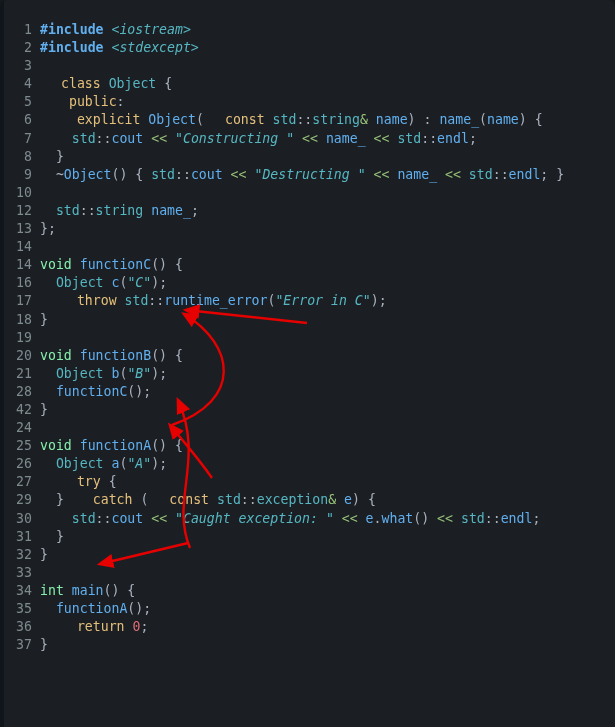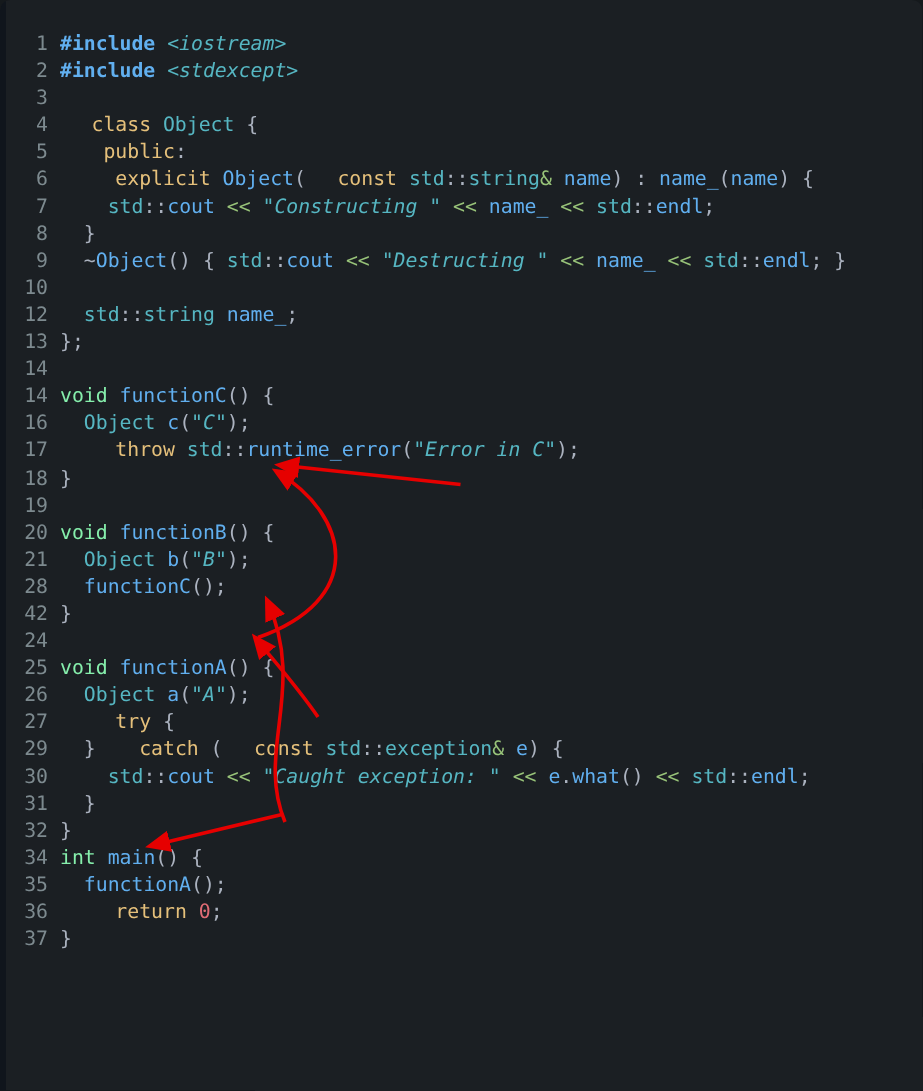--- a/index.html
+++ b/index.html
@@ -211,20 +211,24 @@
   </div>
       <div class="code-line">
     <span class="ln">31</span>
     <span class="lc"><span class="t-op">  }</span></span>
   </div>
       <div class="code-line">
     <span class="ln">32</span>
     <span class="lc"><span class="t-op">}</span></span>
   </div>
       <div class="code-line">
+    <span class="ln">33</span>
+    <span class="lc"></span>
+  </div>
+      <div class="code-line">
     <span class="ln">34</span>
     <span class="lc"><span class="t-type">int </span><span class="t-fn">main</span><span class="t-op">() {</span></span>
   </div>
       <div class="code-line">
     <span class="ln">35</span>
     <span class="lc"><span class="t-plain">  </span><span class="t-fn">functionA</span><span class="t-op">();</span></span>
   </div>
       <div class="code-line">
     <span class="ln">36</span>
     <span class="lc"><span class="t-plain">  </span><span class="t-kw">return </span><span class="t-num">0</span><span class="t-op">;</span></span>

